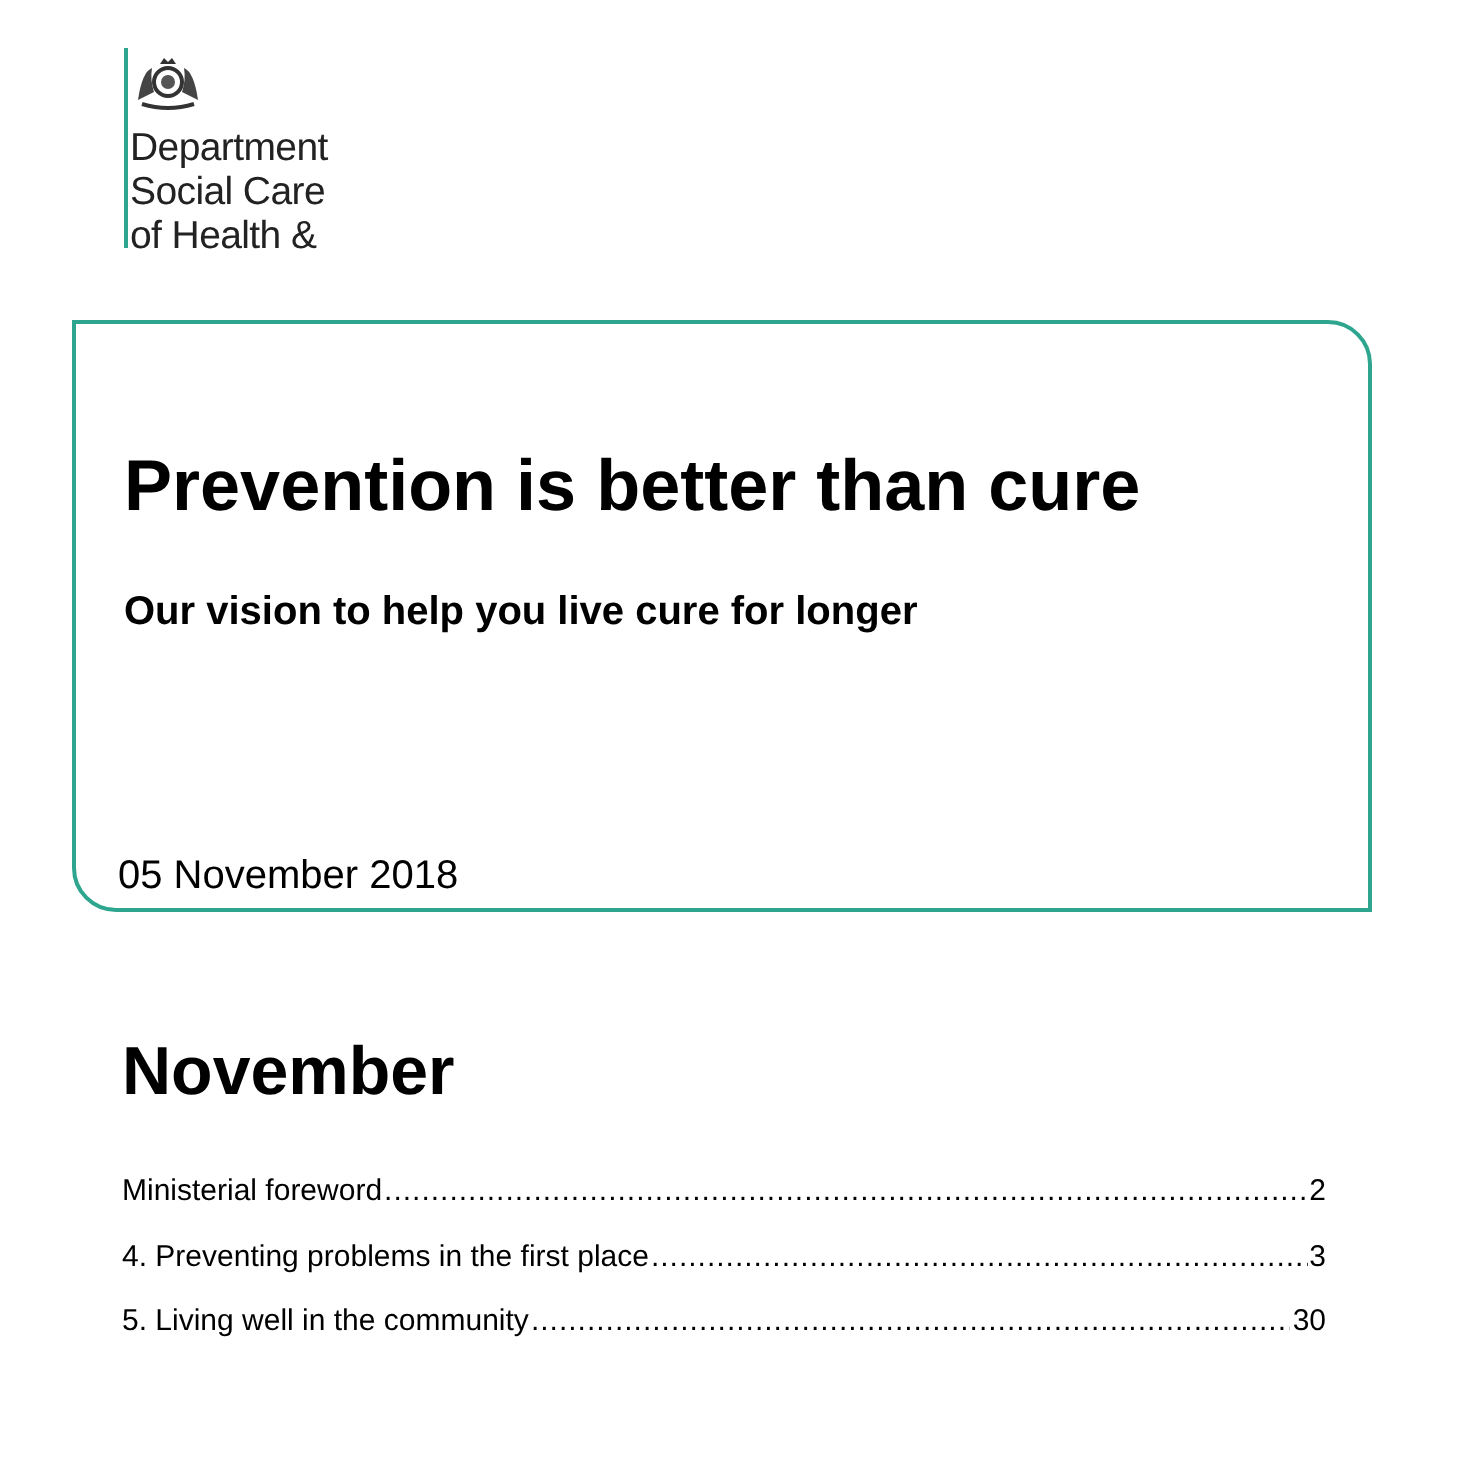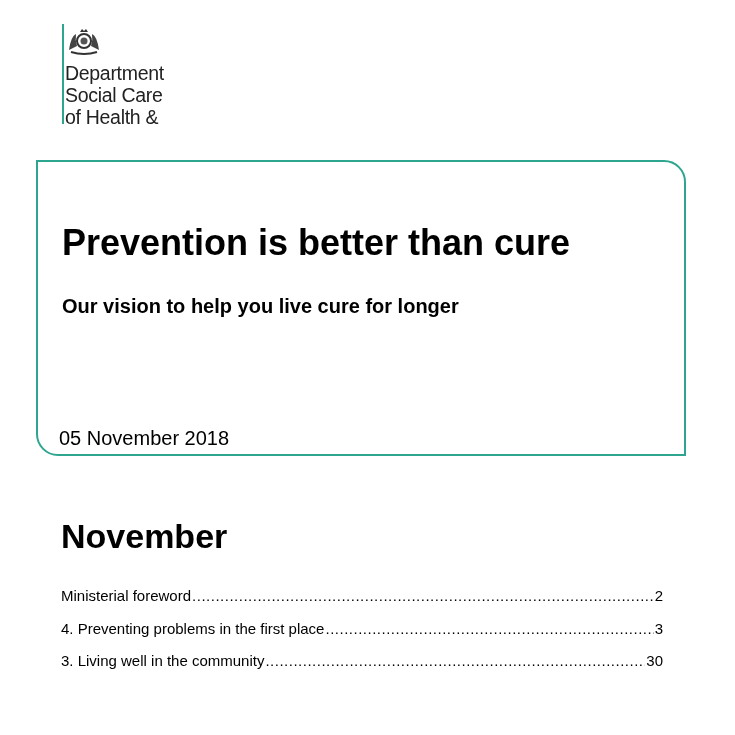--- a/index.html
+++ b/index.html
@@ -51,17 +51,17 @@
     <span class="toc-label">Ministerial foreword</span>
     <span class="toc-dots"></span>
     <span class="toc-page">2</span>
   </div>
   <div class="toc-row">
     <span class="toc-label">4. Preventing problems in the first place</span>
     <span class="toc-dots"></span>
     <span class="toc-page">3</span>
   </div>
   <div class="toc-row">
-    <span class="toc-label">3. Living well in the community</span>
+    <span class="toc-label">5. Living well in the community</span>
     <span class="toc-dots"></span>
     <span class="toc-page">30</span>
   </div>
 </div>
 
 </body></html>

